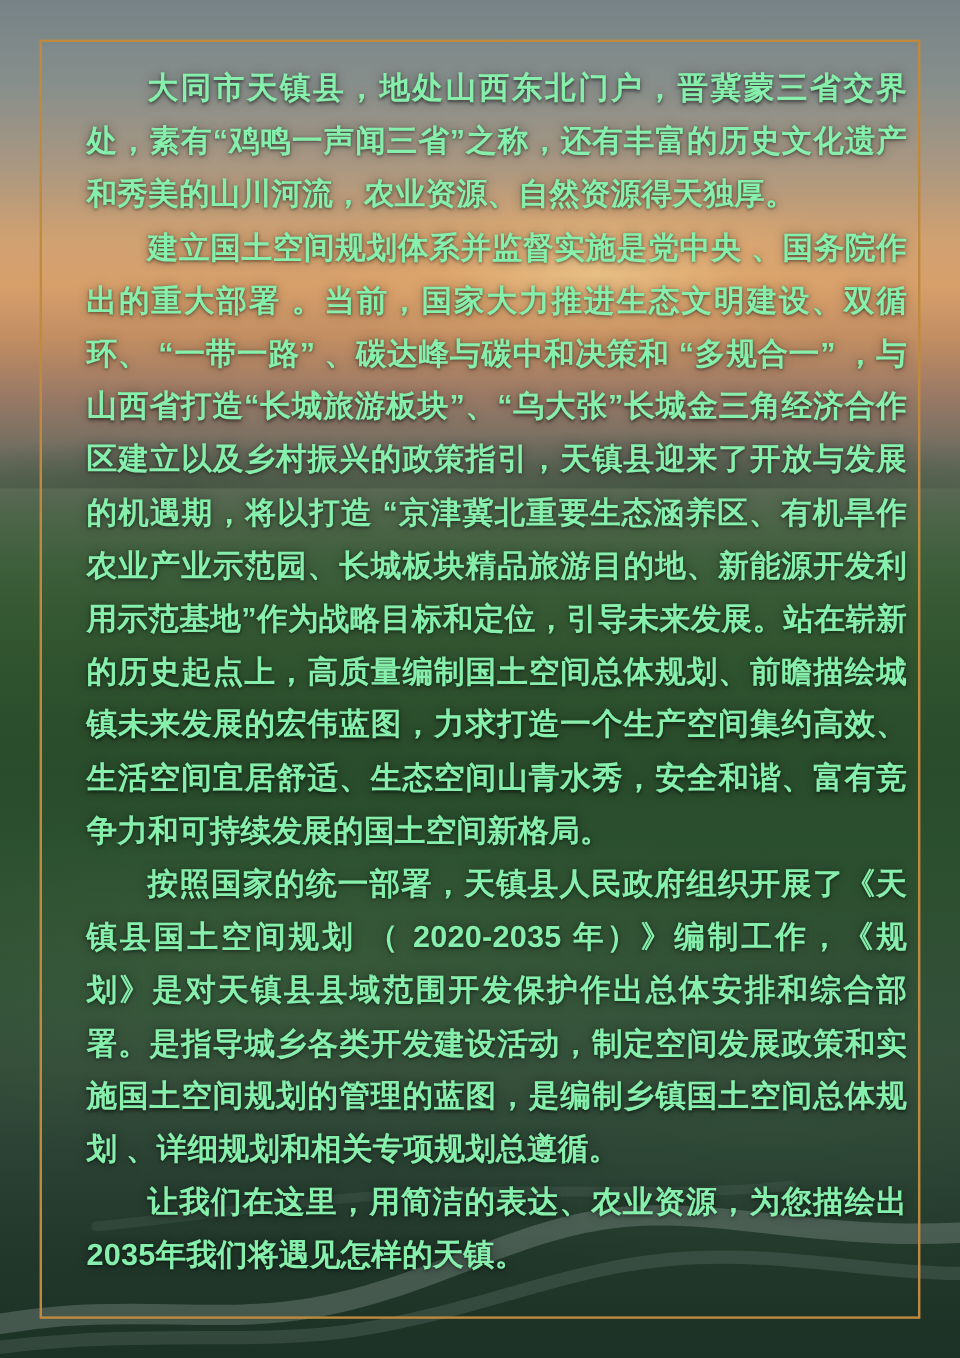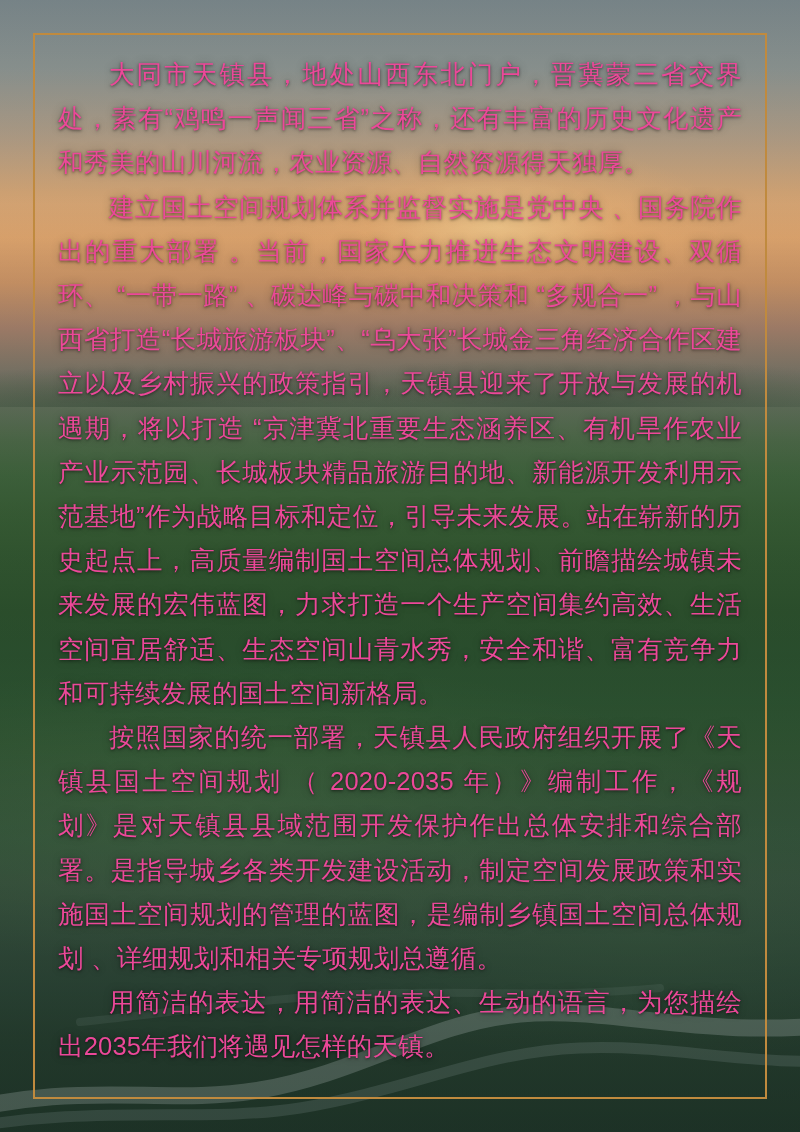--- a/index.html
+++ b/index.html
@@ -101,29 +101,29 @@
     right: 33px;
     bottom: 33px;
     border: 2px solid #c08a3e;
     box-sizing: border-box;
     pointer-events: none;
   }
 
   
   .content {
     position: absolute;
-    left: 58px;
+    left: 72px;
     top: 52px;
     width: 684px;
-    color: #ec4899;
+    color: #86efac;
     font-size: 25.5px;
     line-height: 44.2px;
     letter-spacing: 0.2px;
     text-shadow: 0 1px 3px rgba(0,0,0,0.55), 0 0 10px rgba(0,0,0,0.30);
-    font-weight: 400;
+    font-weight: 700;
   }
   .para {
     margin: 0;
     text-indent: 2em;
     text-align: justify;
     text-justify: inter-ideograph;
   }
 </style>
 </head>
 <body>
@@ -143,16 +143,16 @@
   </div>
 
   <div class="vignette"></div>
 
   <div class="frame"></div>
 
   <div class="content">
     <p class="para">大同市天镇县，地处山西东北门户，晋冀蒙三省交界处，素有“鸡鸣一声闻三省”之称，还有丰富的历史文化遗产和秀美的山川河流，农业资源、自然资源得天独厚。</p>
     <p class="para">建立国土空间规划体系并监督实施是党中央 、国务院作出的重大部署 。当前，国家大力推进生态文明建设、双循环、 “一带一路” 、碳达峰与碳中和决策和 “多规合一” ，与山西省打造“长城旅游板块”、“乌大张”长城金三角经济合作区建立以及乡村振兴的政策指引，天镇县迎来了开放与发展的机遇期，将以打造 “京津冀北重要生态涵养区、有机旱作农业产业示范园、长城板块精品旅游目的地、新能源开发利用示范基地”作为战略目标和定位，引导未来发展。站在崭新的历史起点上，高质量编制国土空间总体规划、前瞻描绘城镇未来发展的宏伟蓝图，力求打造一个生产空间集约高效、生活空间宜居舒适、生态空间山青水秀，安全和谐、富有竞争力和可持续发展的国土空间新格局。</p>
     <p class="para">按照国家的统一部署，天镇县人民政府组织开展了《天镇县国土空间规划 （ 2020-2035 年）》编制工作，《规划》是对天镇县县域范围开发保护作出总体安排和综合部署。是指导城乡各类开发建设活动，制定空间发展政策和实施国土空间规划的管理的蓝图，是编制乡镇国土空间总体规划 、详细规划和相关专项规划总遵循。</p>
-    <p class="para">用简洁的表达，用简洁的表达、生动的语言，为您描绘出2035年我们将遇见怎样的天镇。</p>
+    <p class="para">让我们在这里，用简洁的表达、农业资源，为您描绘出2035年我们将遇见怎样的天镇。</p>
   </div>
 
 </div>
 
 </body></html>

